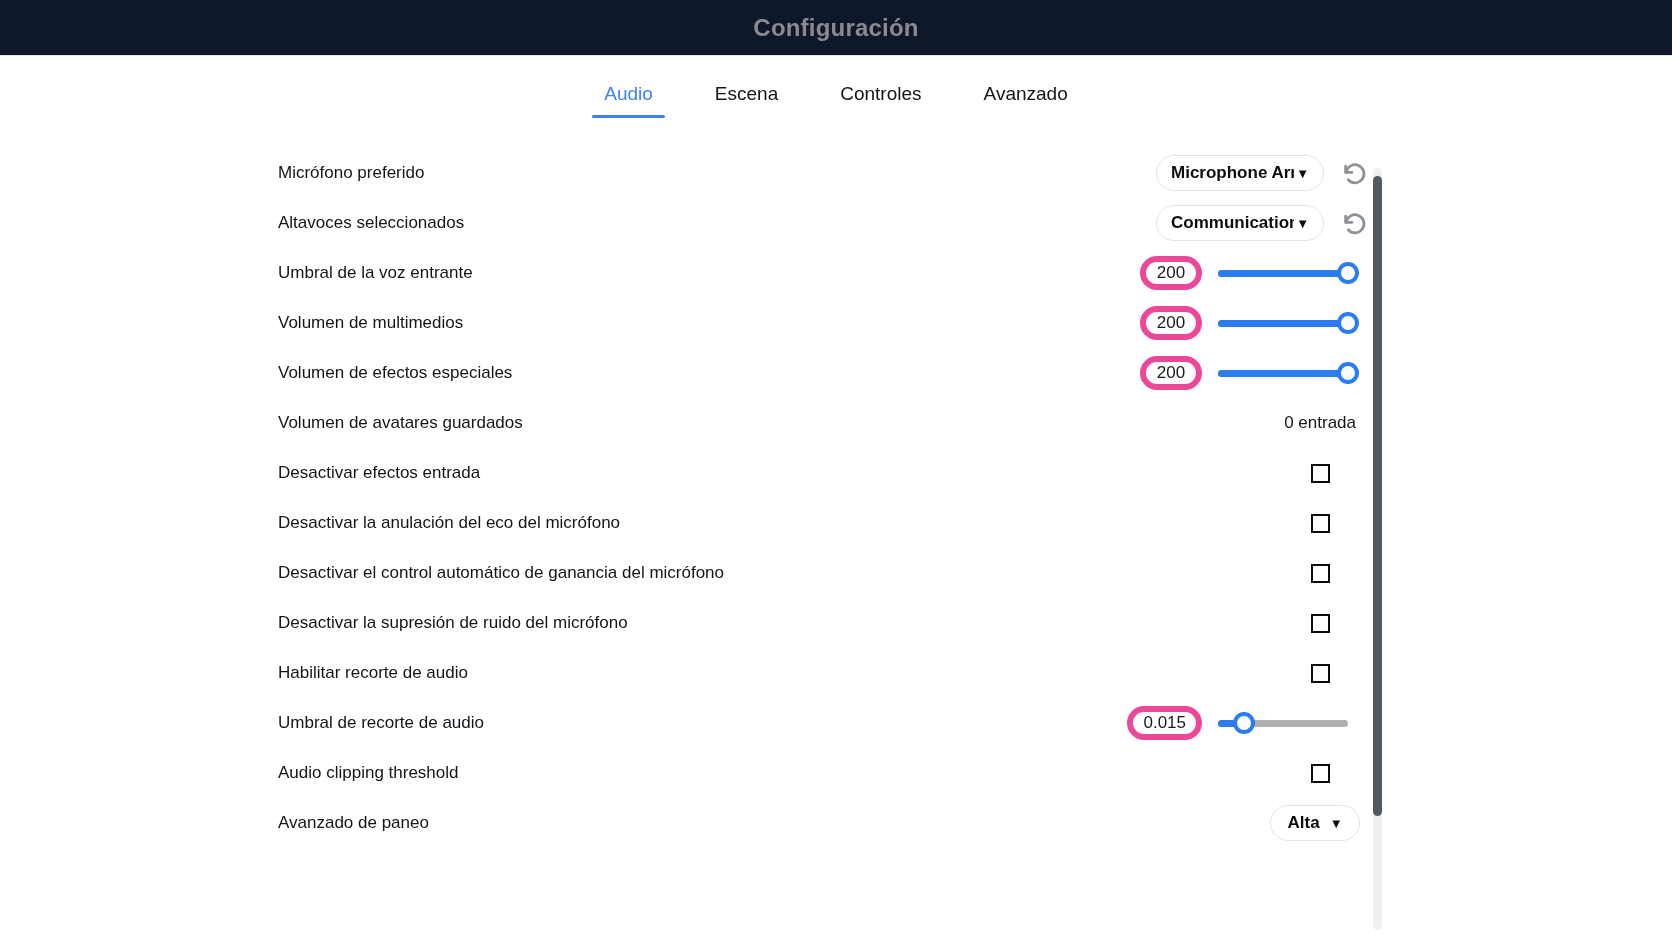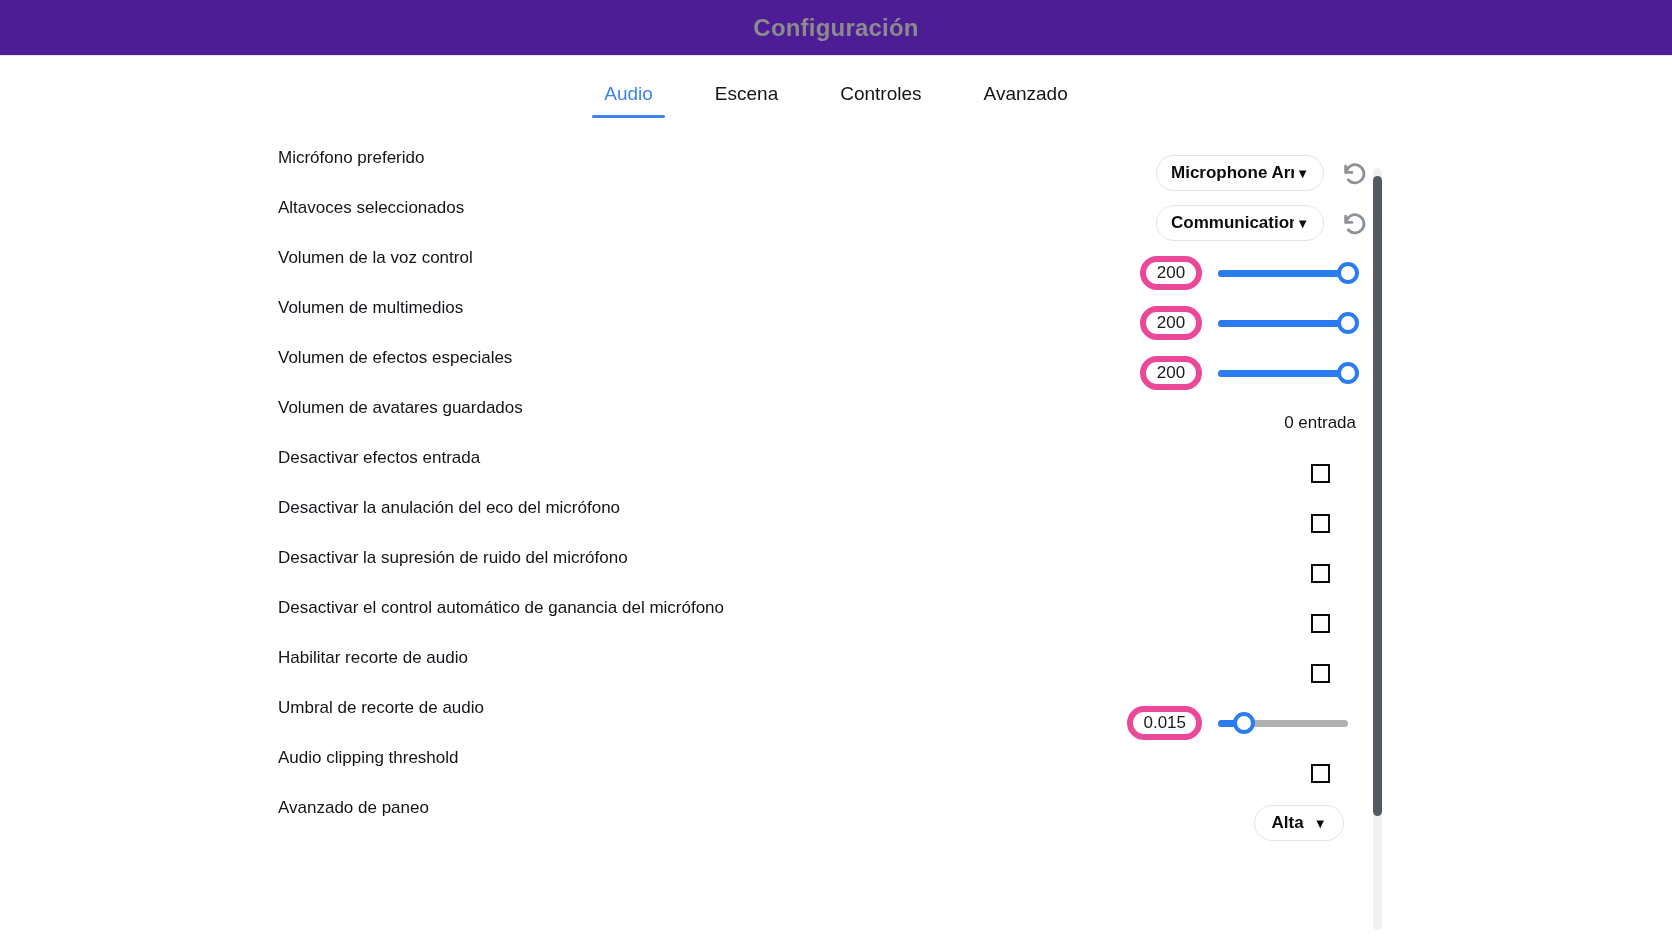--- a/index.html
+++ b/index.html
@@ -14,21 +14,21 @@
     position: relative;
     width: 1672px; height: 943px;
     background: #ffffff;
   }
 
   
   .header {
     height: 56px;
     display: flex; align-items: center; justify-content: center;
     border-bottom: 1px solid #e7e7e8;
-    background: #4c1d95;
+    background: #0f172a;
   }
   .header-title {
     font-size: 24px;
     font-weight: bold;
     color: #8b8b8e;
     letter-spacing: 0.2px;
   }
 
   
   .tabs {
@@ -58,20 +58,21 @@
     border-radius: 2px;
   }
 
   
   .content {
     position: relative;
     padding-top: 30px;
   }
   .row {
     display: flex;
+    align-items: center;
     height: 50px;
     padding-left: 278px;
     padding-right: 300px;
   }
   .row-label {
     font-size: 17px;
     color: #14151a;
     flex: 1;
     white-space: nowrap;
   }
@@ -255,21 +256,21 @@
           </div>
           <div class="reset-btn">
             <svg width="30" height="30" viewBox="0 0 24 24" fill="none" stroke="#8e9195" stroke-width="2.2" stroke-linecap="round" stroke-linejoin="round">
               <path d="M4.5 6.5 v5 h5"></path>
               <path d="M4.9 11.4 A7.2 7.2 0 1 1 6.6 17.4"></path>
             </svg>
           </div>
         </div>
       </div>
       <div class="row">
-        <div class="row-label">Volumen de la voz control</div>
+        <div class="row-label">Umbral de la voz entrante</div>
         <div class="row-control" style="padding-right: 24px;">
           <div class="value-pill">200</div>
           <div class="slider">
             <div class="track"></div>
             <div class="fill" style="width:100%"></div>
             <div class="thumb" style="left:100%"></div>
           </div>
         </div>
       </div>
       <div class="row">
@@ -306,27 +307,27 @@
           <div class="checkbox"></div>
         </div>
       </div>
       <div class="row">
         <div class="row-label">Desactivar la anulación del eco del micrófono</div>
         <div class="row-control">
           <div class="checkbox"></div>
         </div>
       </div>
       <div class="row">
+        <div class="row-label">Desactivar el control automático de ganancia del micrófono</div>
+        <div class="row-control">
+          <div class="checkbox"></div>
+        </div>
+      </div>
+      <div class="row">
         <div class="row-label">Desactivar la supresión de ruido del micrófono</div>
-        <div class="row-control">
-          <div class="checkbox"></div>
-        </div>
-      </div>
-      <div class="row">
-        <div class="row-label">Desactivar el control automático de ganancia del micrófono</div>
         <div class="row-control">
           <div class="checkbox"></div>
         </div>
       </div>
       <div class="row">
         <div class="row-label">Habilitar recorte de audio</div>
         <div class="row-control">
           <div class="checkbox"></div>
         </div>
       </div>
@@ -342,21 +343,21 @@
         </div>
       </div>
       <div class="row">
         <div class="row-label">Audio clipping threshold</div>
         <div class="row-control">
           <div class="checkbox"></div>
         </div>
       </div>
       <div class="row">
         <div class="row-label">Avanzado de paneo</div>
-        <div class="row-control" style="padding-right: 28px;">
+        <div class="row-control" style="padding-right: 12px;">
           <div class="dropdown small">
             <span class="dd-text">Alta</span>
             <span class="caret">▼</span>
           </div>
         </div>
       </div>
     </div>
 
   <div class="scrollbar">
     <div class="thumb"></div>

